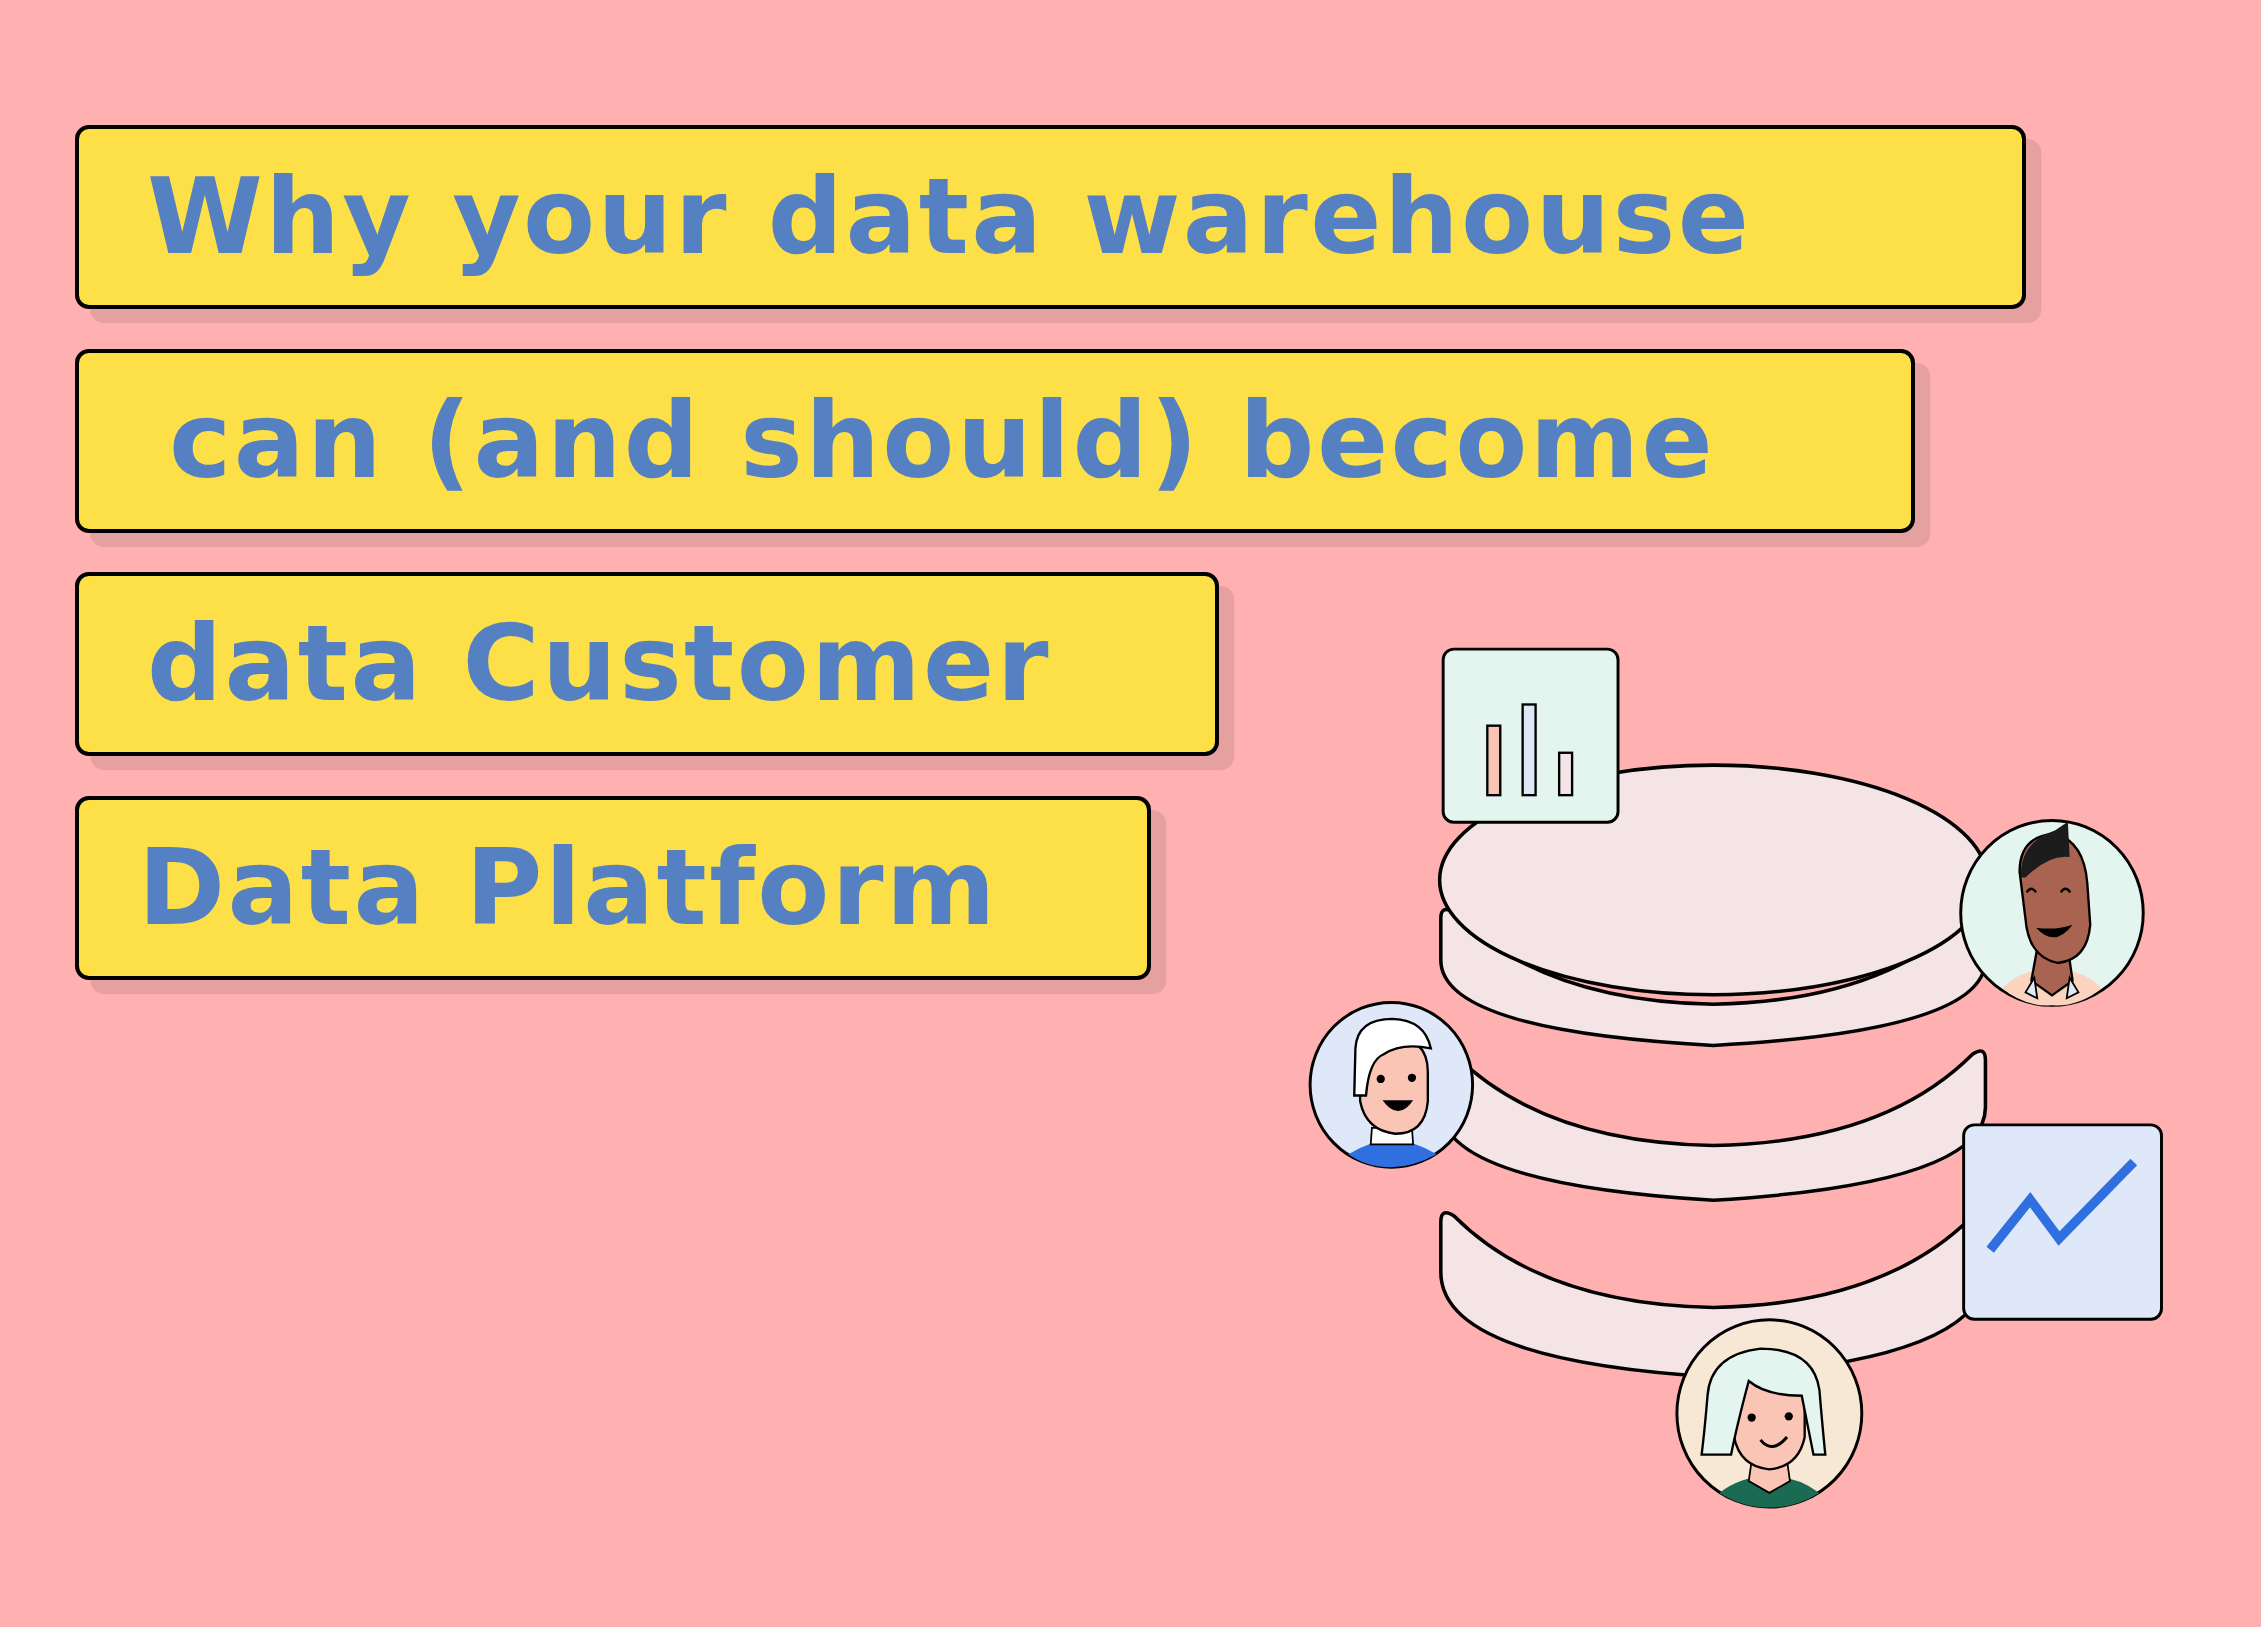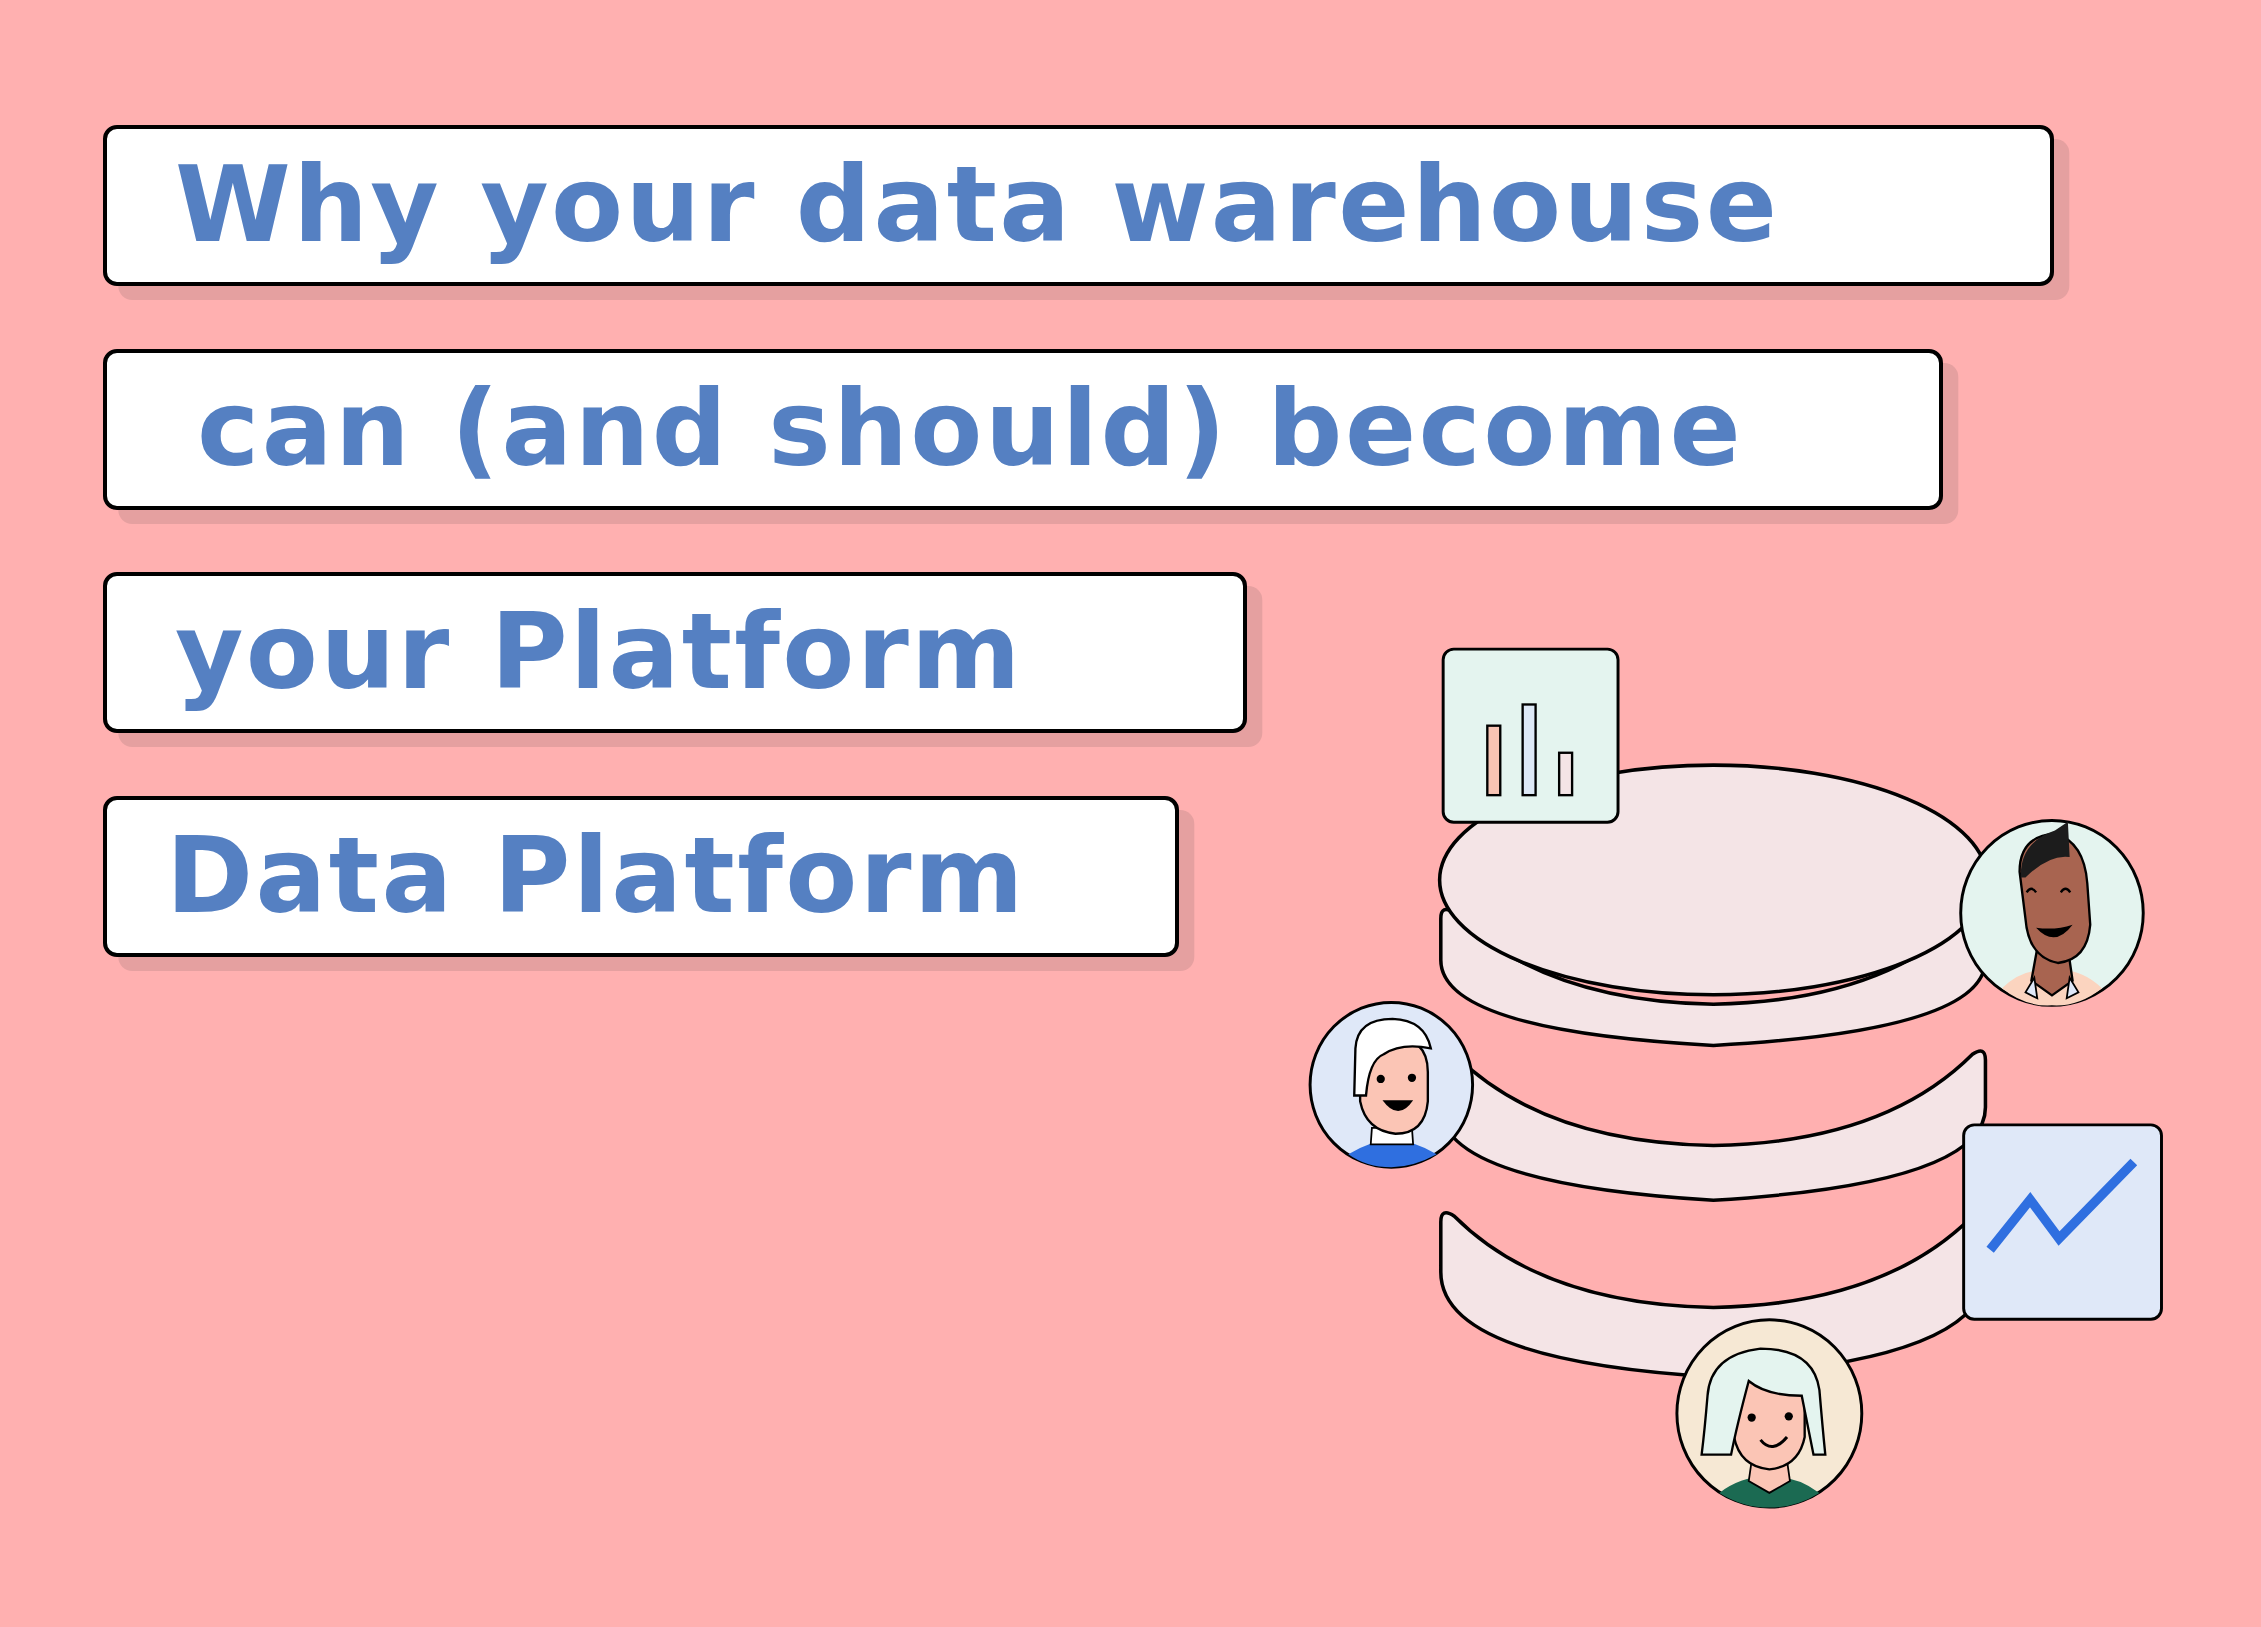--- a/index.html
+++ b/index.html
@@ -1,31 +1,31 @@
 <!DOCTYPE html>
 <html style="font-size:9.4px"><head>
 <meta charset="utf-8">
 <style>
   html,body{margin:0;padding:0;}
   body{width:2261px;height:1628px;background:#ffb0b0;position:relative;overflow:hidden;font-family:"DejaVu Sans","Liberation Sans",sans-serif;}
-  .title-box{position:absolute;left:75px;height:161px;background:#ffffff;border:4.7px solid #000;border-radius:14px;box-sizing:border-box;box-shadow:15.3px 14px 0 0 #e5a0a0;display:flex;align-items:center;margin-left:28px;}
+  .title-box{position:absolute;left:75px;height:184px;background:#fde047;border:4.7px solid #000;border-radius:14px;box-sizing:border-box;box-shadow:15.3px 14px 0 0 #e5a0a0;display:flex;align-items:center;}
   .title-box span{color:#5580c2;font-weight:bold;font-size:105px;letter-spacing:2.4px;padding-left:68px;white-space:nowrap;line-height:1;}
   #illus{position:absolute;left:0;top:0;}
 </style>
 </head>
 <body>
 
 <div class="title-box" style="top:125px;width:1951px;">
   <span>Why your data warehouse</span>
 </div>
 <div class="title-box" style="top:349px;width:1840px;padding-left:22px;">
   <span>can (and should) become</span>
 </div>
 <div class="title-box" style="top:572px;width:1144px;">
-  <span>your Platform</span>
+  <span>data Customer</span>
 </div>
 <div class="title-box" style="top:796px;width:1076px;">
   <span style="padding-left:59px;">Data Platform</span>
 </div>
 
 <svg id="illus" width="2261" height="1628" viewBox="0 0 3840 2764">
 
   <g stroke="#000" stroke-width="6" fill="#f4e4e6">
 
     <path d="M2447 2075 Q2447 2050 2470 2065 Q2620 2215 2910 2220 Q3200 2215 3350 2065 Q3372 2050 3372 2075 L3372 2160 Q3372 2310 2910 2338 Q2447 2310 2447 2160 Z"></path>

